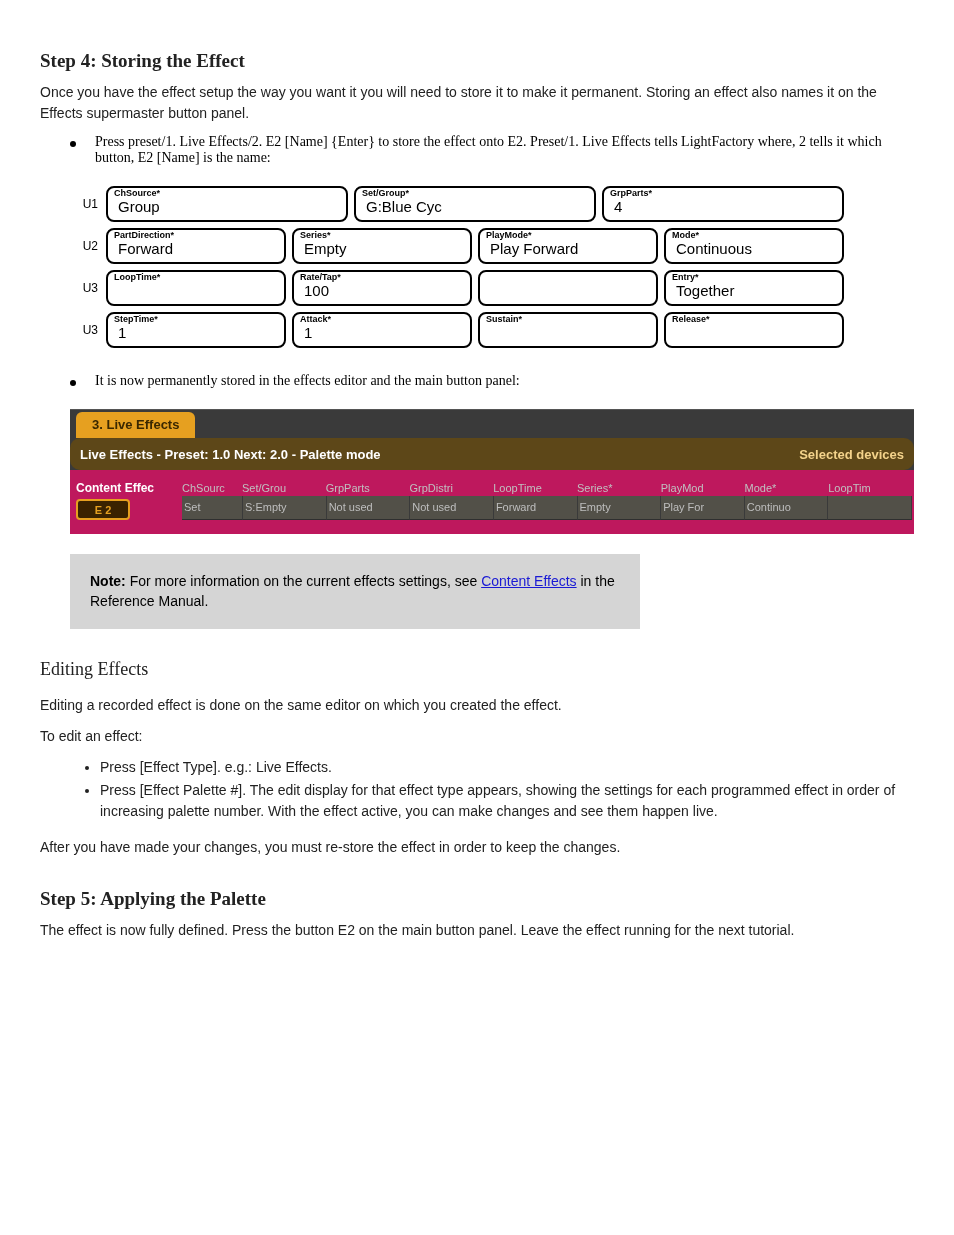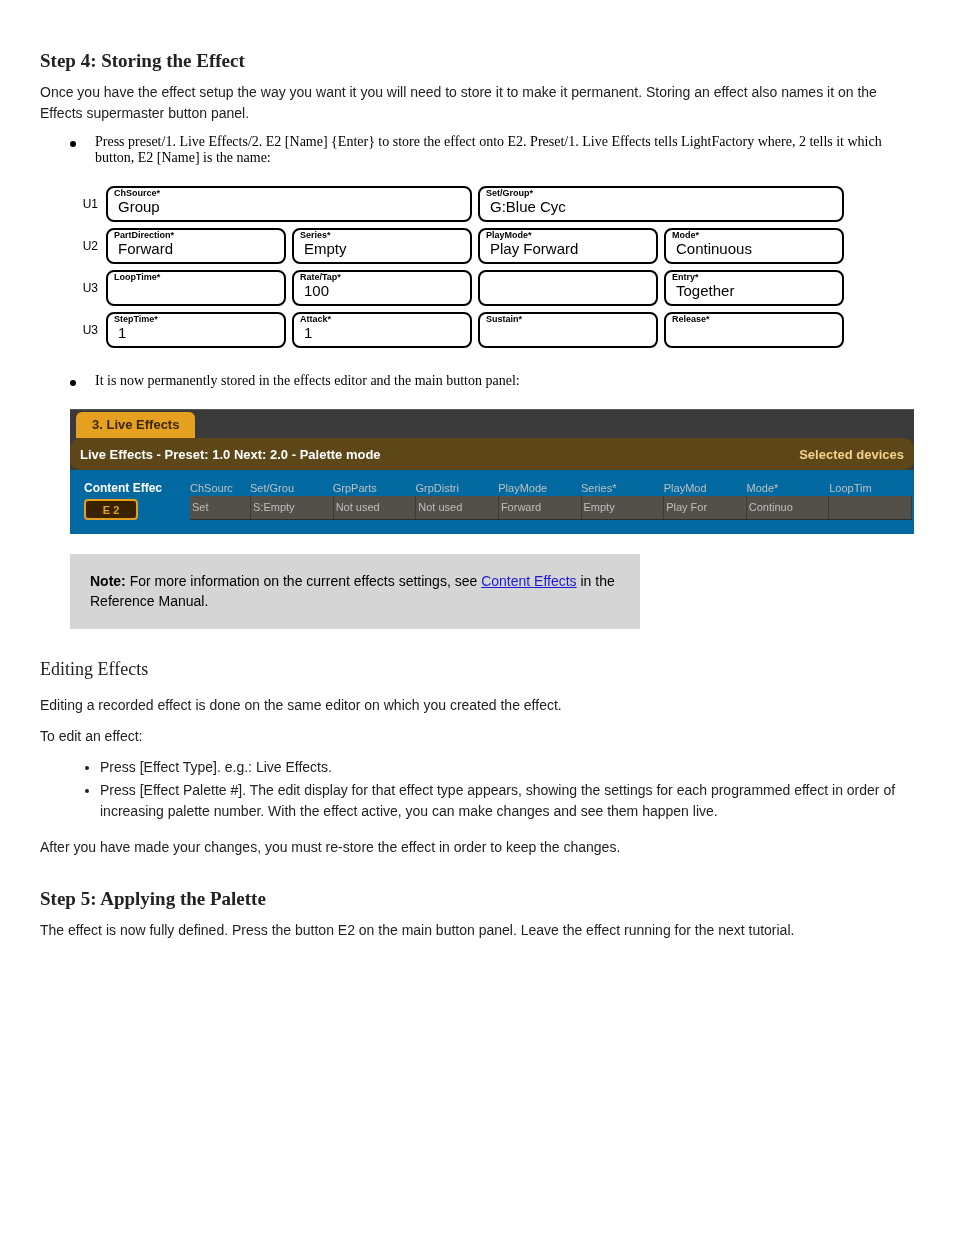--- a/index.html
+++ b/index.html
@@ -22,21 +22,21 @@
   .cell .val{font-size:15px;color:#000000;line-height:17px;display:block;padding-left:4px;}
   .cell.empty .cap,.cell.empty .val{visibility:hidden;}
 
   
   .dark-panel{margin:0 0 10px 30px;background:#3a3a3a;border-top:1px solid #555;}
   .tab-row{height:28px;background:#3a3a3a;display:flex;align-items:flex-end;}
   .tab{height:26px;line-height:26px;padding:0 16px;font-size:13px;font-weight:bold;color:#3a2800;background:#e6a020;border-radius:6px 6px 0 0;margin-left:6px;font-family:Verdana,Arial,sans-serif;}
   .title-band{background:#5d4718;height:32px;display:flex;align-items:center;justify-content:space-between;padding:0 10px;color:#e9d9b5;font-size:13px;font-weight:bold;font-family:Verdana,Arial,sans-serif;border-radius:10px;}
   .title-band .left{color:#fff;}
   .title-band .right{color:#f4d38b;}
-  .content-band{background:#0369a1;padding:10px 2px 14px 14px;}
+  .content-band{background:#be185d;padding:10px 2px 14px 6px;}
   .grid-row{display:flex;align-items:center;}
   .col-head{font-size:11px;color:#c0c0c0;font-family:Verdana,Arial,sans-serif;padding:2px 0;text-align:left;}
   .lead-label{width:106px;font-size:12px;font-weight:bold;color:#fff;font-family:Verdana,Arial,sans-serif;}
   .pill{display:inline-flex;align-items:center;justify-content:center;width:50px;height:17px;border:2px solid #e6a020;border-radius:4px;background:#3a2200;color:#e6a020;font-size:11px;font-weight:bold;font-family:Arial,sans-serif;margin-top:3px;}
   .data-cell{font-size:11px;color:#bebebe;font-family:Verdana,Arial,sans-serif;padding:3px 0;background:#525048;border-right:1px solid #3a3a3a;border-bottom:1px solid #2f2f2f;text-indent:2px;overflow:hidden;white-space:nowrap;height:17px;line-height:17px;}
   .col-w{flex:1 1 0;min-width:0;}
   .first-col{flex-basis:60px;flex-grow:0;}
 
   
   .note-box{margin:20px 30px 15px 30px;background:#d5d5d5;padding:18px 20px;font-size:14px;line-height:1.4;width:530px;}
@@ -59,20 +59,24 @@
 
   <div class="param-row">
         <div class="row-label">U1</div>
         <div class="cell">
           <span class="cap">ChSource*</span>
           <span class="val">Group</span>
         </div>
         <div class="cell">
           <span class="cap">Set/Group*</span>
           <span class="val">G:Blue Cyc</span>
+        </div>
+        <div class="cell">
+          <span class="cap">GrpParts*</span>
+          <span class="val">4</span>
         </div>
       </div>
       <div class="param-row">
         <div class="row-label">U2</div>
         <div class="cell">
           <span class="cap">PartDirection*</span>
           <span class="val">Forward</span>
         </div>
         <div class="cell">
           <span class="cap">Series*</span>
@@ -139,21 +143,21 @@
       <span class="left">Live Effects - Preset: 1.0 Next: 2.0 - Palette mode</span>
       <span class="right">Selected devices</span>
     </div>
     <div class="content-band">
       <div class="grid-row">
         <div class="lead-label">Content Effec</div>
         <div class="col-head col-w first-col">ChSourc</div>
         <div class="col-head col-w">Set/Grou</div>
         <div class="col-head col-w">GrpParts</div>
         <div class="col-head col-w">GrpDistri</div>
-        <div class="col-head col-w">PlayMode</div>
+        <div class="col-head col-w">LoopTime</div>
         <div class="col-head col-w">Series*</div>
         <div class="col-head col-w">PlayMod</div>
         <div class="col-head col-w">Mode*</div>
         <div class="col-head col-w">LoopTim</div>
       </div>
       <div class="grid-row">
         <div class="lead-label">
           <span class="pill">E 2</span>
         </div>
         <div class="data-cell col-w first-col">Set</div>

